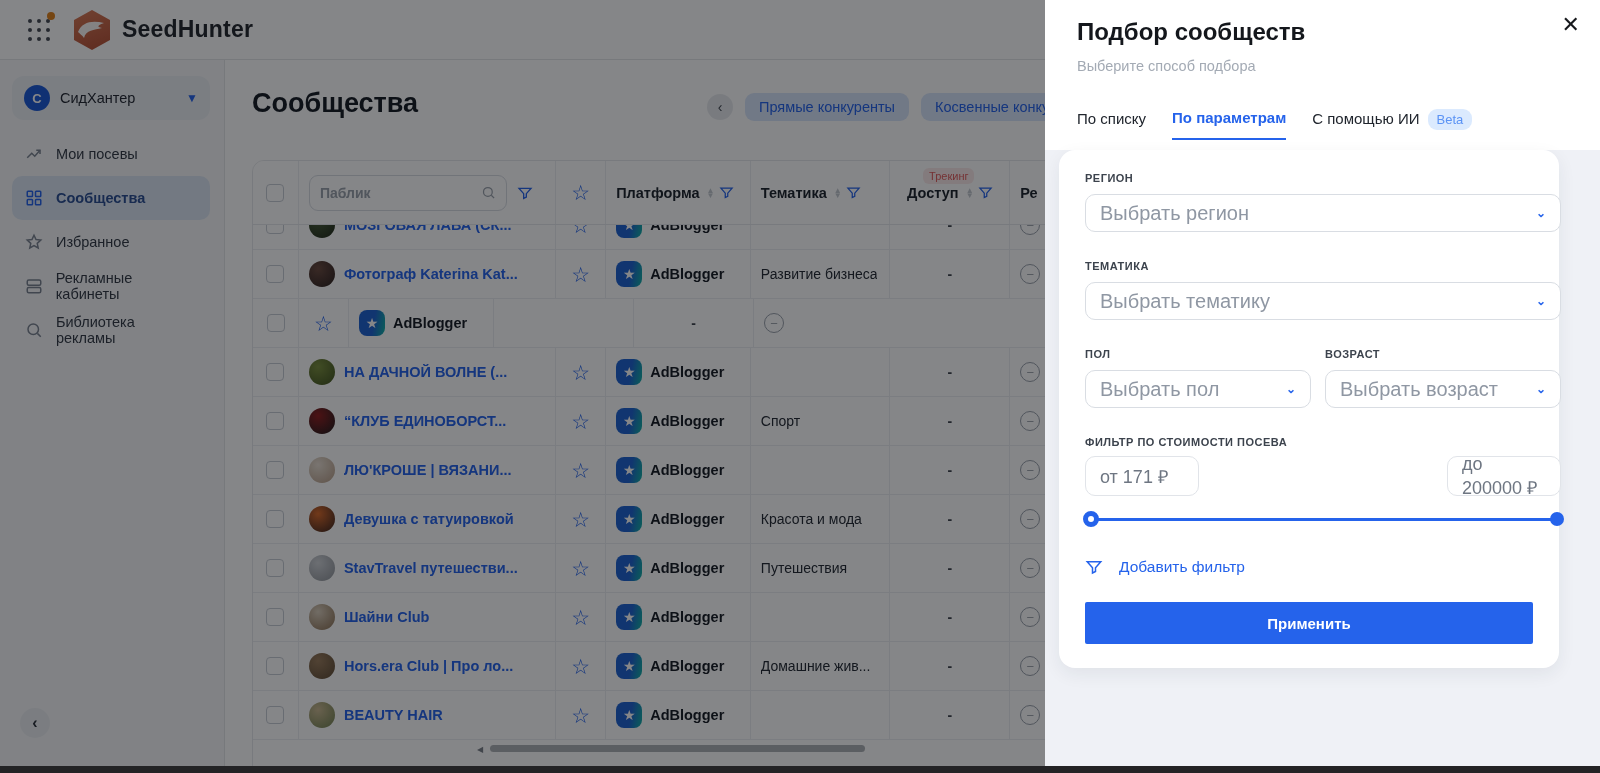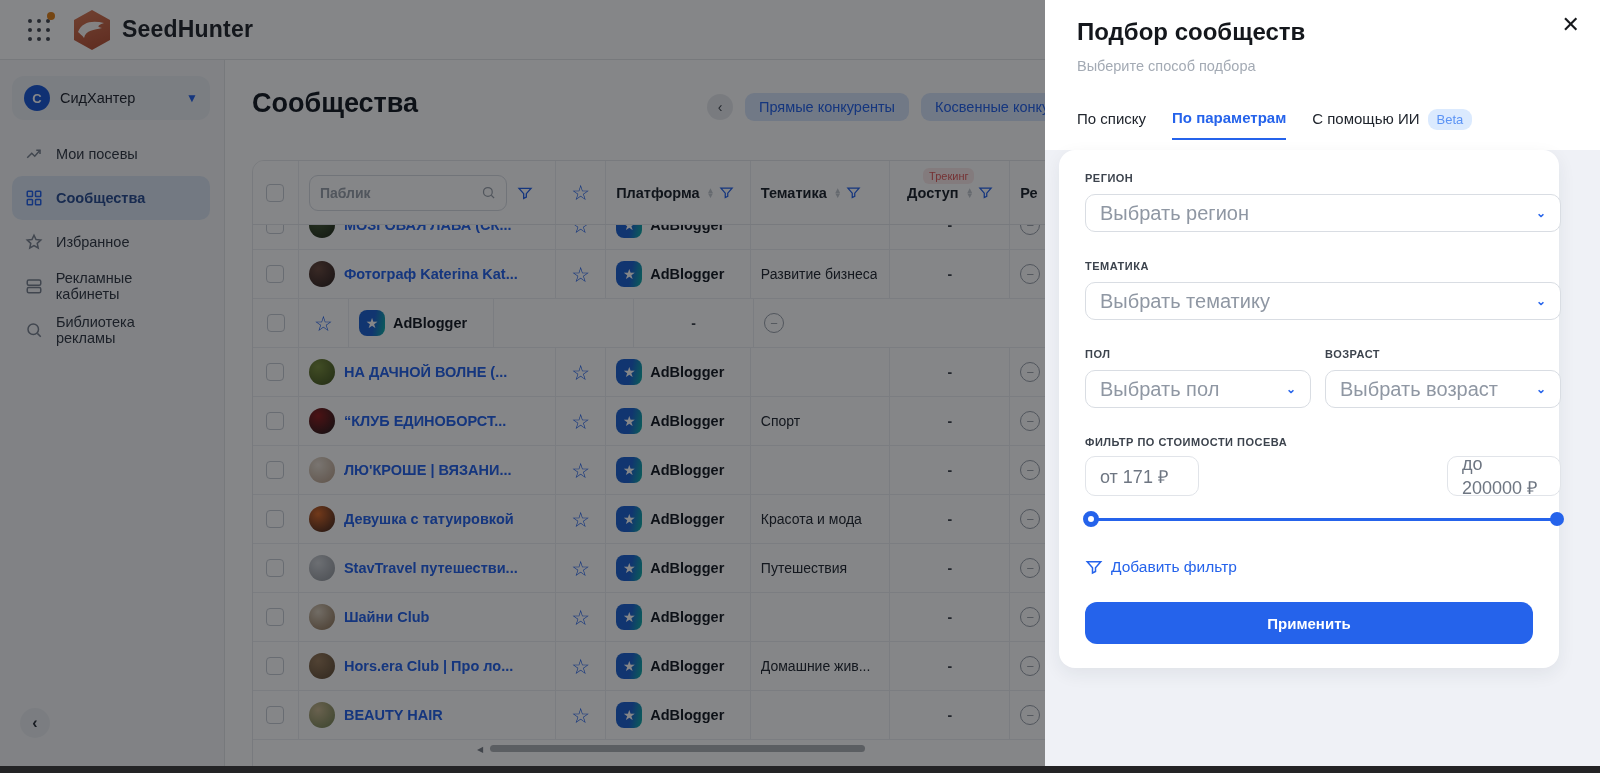--- a/index.html
+++ b/index.html
@@ -88,22 +88,22 @@
 
   .card { position:absolute; left:14px; top:150px; width:500px; height:518px; background:#fff; border-radius:16px; box-shadow:0 6px 18px rgba(30,40,60,.07); }
   .f-label { position:absolute; font-size:11px; font-weight:bold; color:#3c434d; letter-spacing:.5px; }
   .select { position:absolute; height:38px; border:1px solid #d9dde3; border-radius:10px; background:#fff; display:flex; align-items:center; padding:0 14px; }
   .select .ph { flex:1; font-size:20px; color:#8f97a3; }
   .select .chev { color:#2563eb; font-size:12px; font-weight:bold; }
   .pricebox { position:absolute; height:40px; border:1px solid #e1e4e9; border-radius:10px; background:#fff; display:flex; align-items:center; padding:0 14px; font-size:18px; color:#6e7682; }
   .slider { position:absolute; left:26px; top:368px; width:476px; height:3px; background:#2563eb; border-radius:2px; }
   .handle-l { position:absolute; left:-2px; top:-7px; width:16px; height:16px; border-radius:50%; background:#fff; border:5px solid #2563eb; }
   .handle-r { position:absolute; right:-3px; top:-6px; width:14px; height:14px; border-radius:50%; background:#2563eb; }
-  .add-filter { position:absolute; left:26px; top:408px; display:flex; align-items:center; gap:8px; color:#2563eb; font-size:15.5px; }
-  .apply-btn { position:absolute; left:26px; top:452px; width:448px; height:42px; background:#2563eb; border:none; border-radius:12px; color:#fff; font-size:15px; font-weight:bold; font-family:"Liberation Sans",sans-serif; }
+  .add-filter { position:absolute; left:26px; top:408px; display:flex; align-items:center; gap:16px; color:#2563eb; font-size:15.5px; }
+  .apply-btn { position:absolute; left:26px; top:452px; width:448px; height:42px; background:#2563eb; border:none; border-radius:2px; color:#fff; font-size:15px; font-weight:bold; font-family:"Liberation Sans",sans-serif; }
 
   .bottom-bar { position:absolute; left:0; top:766px; width:1600px; height:7px; background:#232325; z-index:80; }
 </style>
 </head>
 <body>
 
 <div class="stage">
 
   <div class="app">
 

